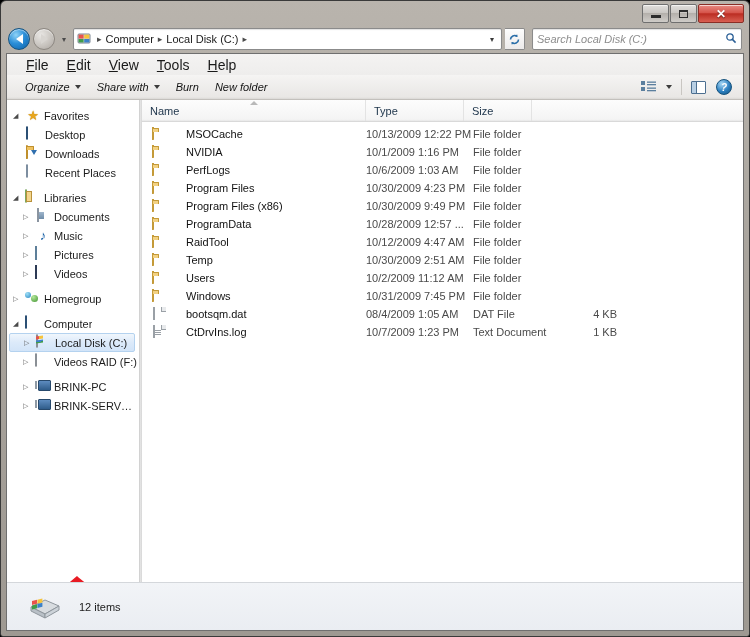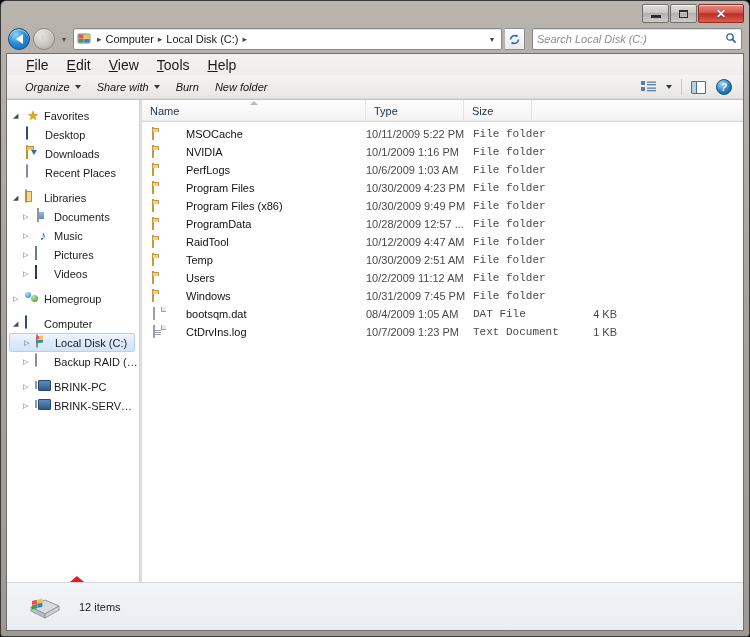--- a/index.html
+++ b/index.html
@@ -338,21 +338,21 @@
   }
 
   .rows { flex: 1 1 auto; overflow: hidden; padding-top: 3px; }
   .row {
     display: flex; align-items: center; height: 18px;
     font-size: 11px; color: #111;
   }
   .cell { overflow: hidden; white-space: nowrap; text-overflow: ellipsis; }
   .cell-name { flex: 0 0 224px; display: flex; align-items: center; gap: 20px; padding-left: 10px; }
   .cell-date { flex: 0 0 107px; color: #4a4a4a; }
-  .cell-type { flex: 0 0 98px; color: #4a4a4a; font-family: Liberation Mono, monospace; }
+  .cell-type { flex: 0 0 98px; color: #4a4a4a; }
   .cell-size { flex: 0 0 68px; color: #4a4a4a; text-align: right; padding-right: 22px; }
 
   .fi { width: 14px; height: 14px; position: relative; flex: 0 0 14px; }
   .fi-folder {
     width: 13px; height: 10px; margin-top: 3px;
     background: linear-gradient(180deg,#fdeebc 0%, #f2d183 55%, #e8bd5a 100%);
     border: 1px solid #c49a38; border-radius: 1px 2px 1px 1px;
   }
   .fi-folder::before {
     content:''; position:absolute; left:0; top:1px; width:5px;height:3px;
@@ -576,21 +576,21 @@
             <span class="navlabel">Computer</span>
           </div>
           <div class="navrow sel">
             <span class="twisty">▷</span>
             <span class="ic"><span class="ic-drive win"></span></span>
             <span class="navlabel">Local Disk (C:)</span>
           </div>
           <div class="navrow indent2">
             <span class="twisty">▷</span>
             <span class="ic"><span class="ic-drive"></span></span>
-            <span class="navlabel">Backup RAID (F:)</span>
+            <span class="navlabel">Videos RAID (F:)</span>
           </div>
         </div>
 
         <div class="navgroup">
           <div class="navrow indent2">
             <span class="twisty">▷</span>
             <span class="ic"><span class="ic-netpc"></span></span>
             <span class="navlabel">BRINK-PC</span>
           </div>
           <div class="navrow indent2">
@@ -624,21 +624,21 @@
           </div>
           <div class="col c-pad"></div>
         </div>
 
         <div class="rows" id="rows">
             <div class="row">
               <div class="cell cell-name">
                 <span class="fi"><span class="fi-folder"></span></span>
                 <span>MSOCache</span>
               </div>
-              <div class="cell cell-date">10/11/2009 5:22 PM</div>
+              <div class="cell cell-date">10/13/2009 12:22 PM</div>
               <div class="cell cell-type">File folder</div>
               <div class="cell cell-size"></div>
             </div>
             <div class="row">
               <div class="cell cell-name">
                 <span class="fi"><span class="fi-folder"></span></span>
                 <span>NVIDIA</span>
               </div>
               <div class="cell cell-date">10/1/2009 1:16 PM</div>
               <div class="cell cell-type">File folder</div>

